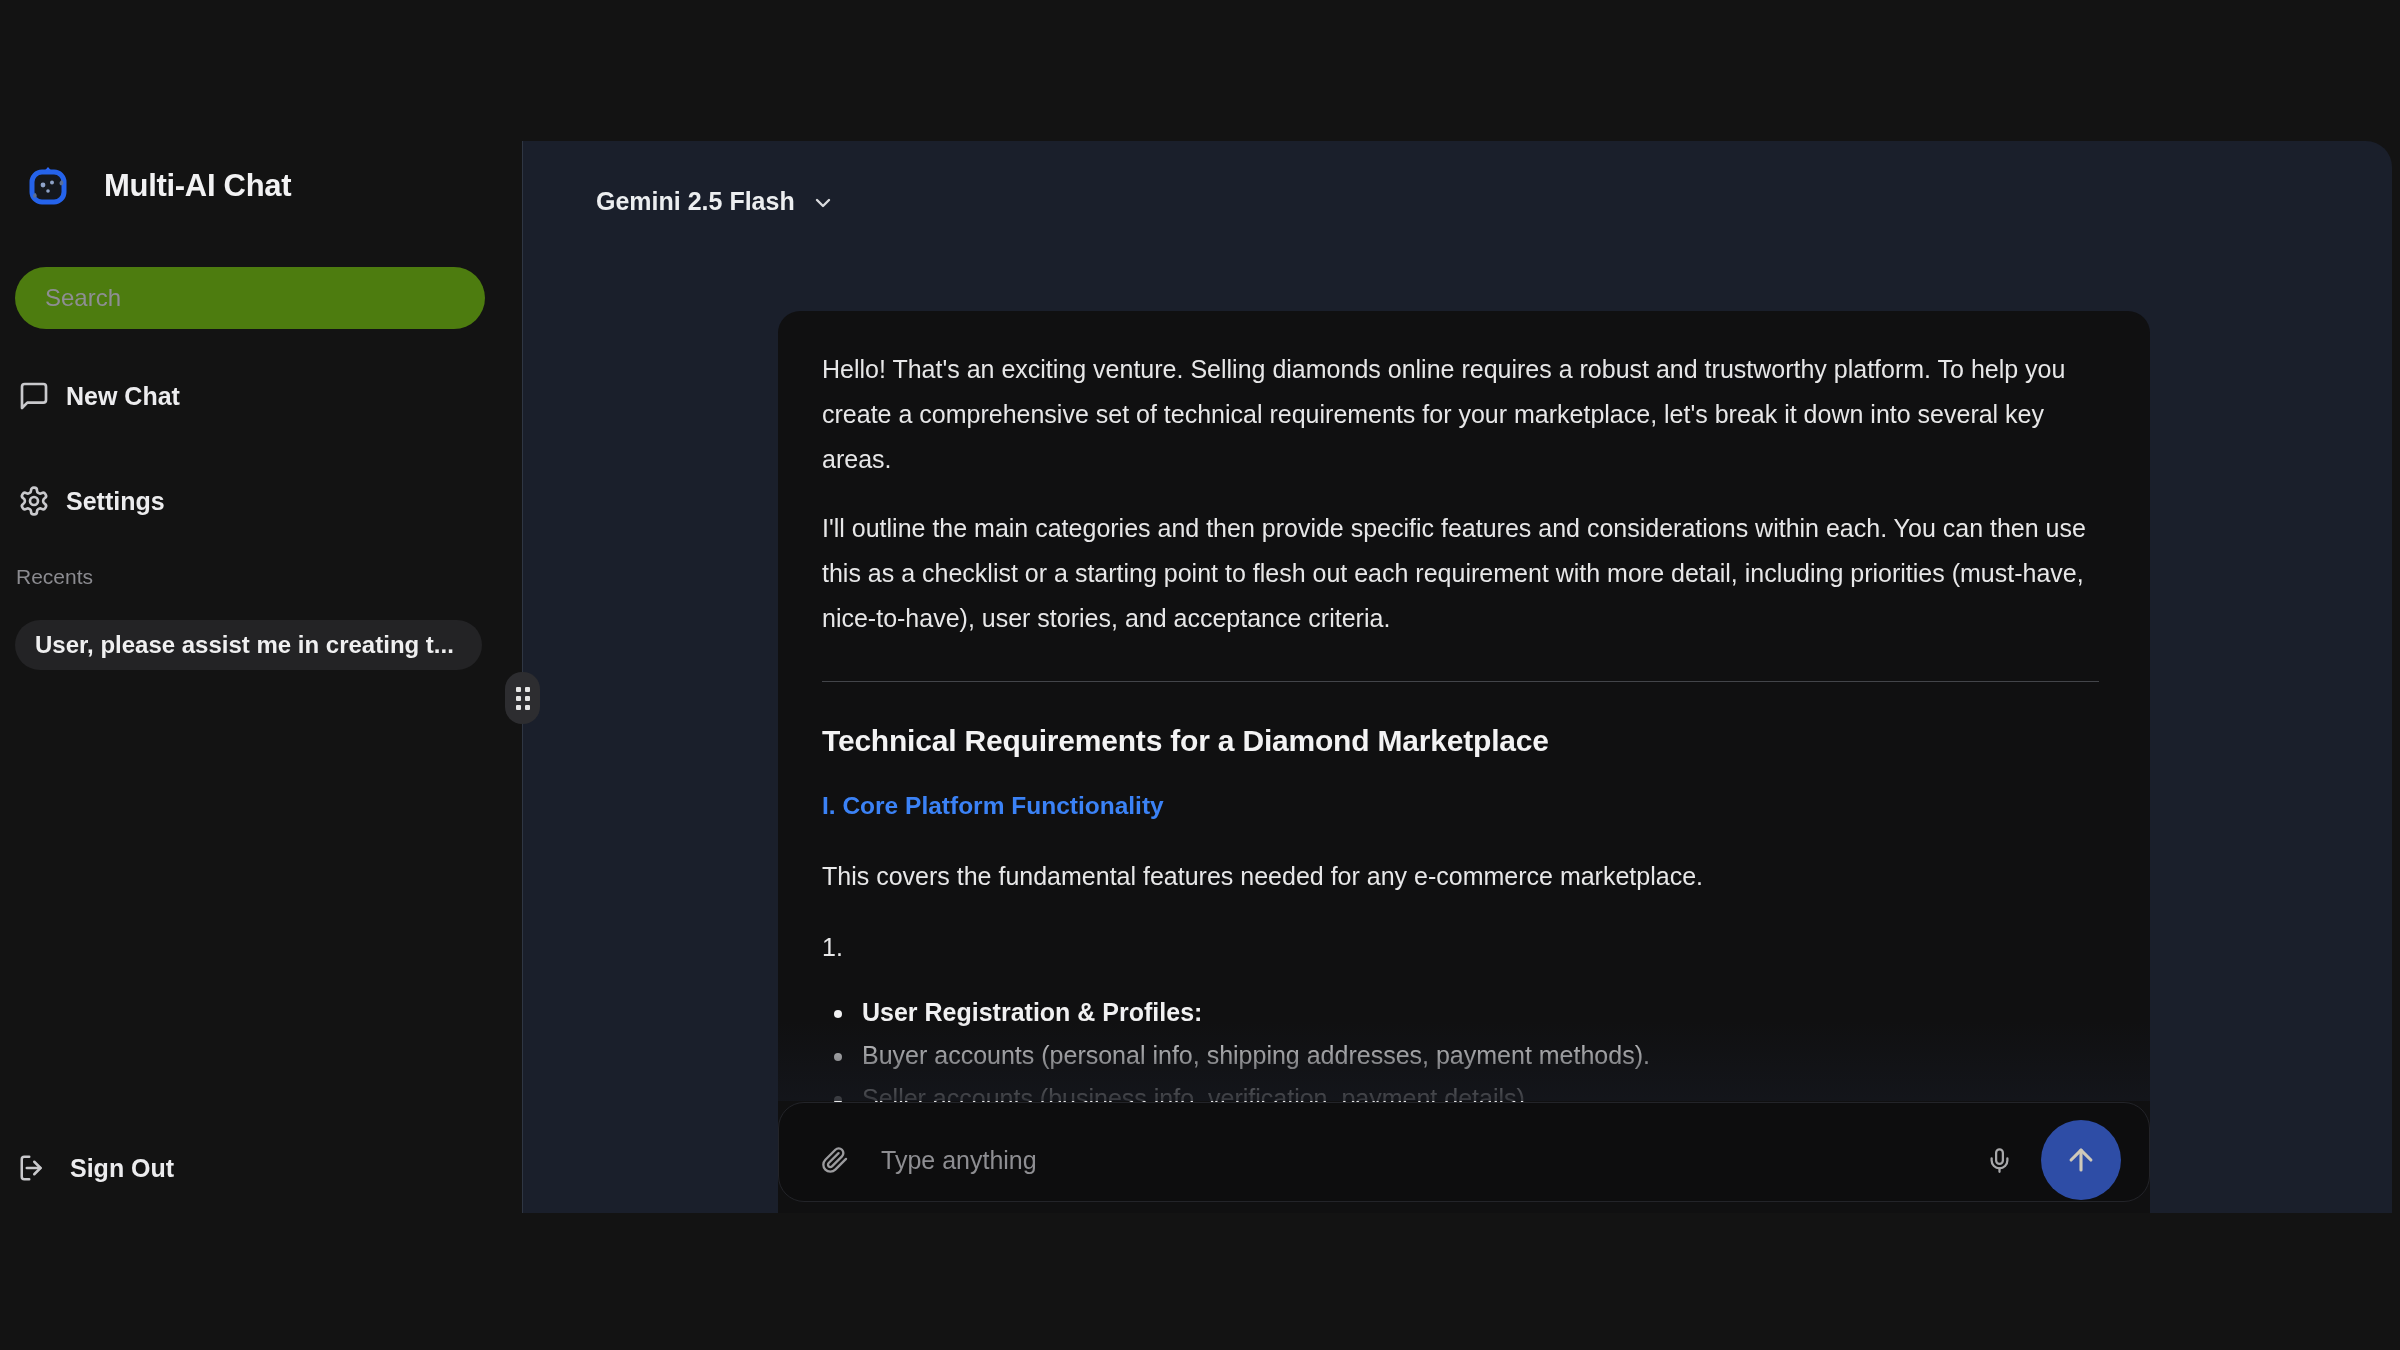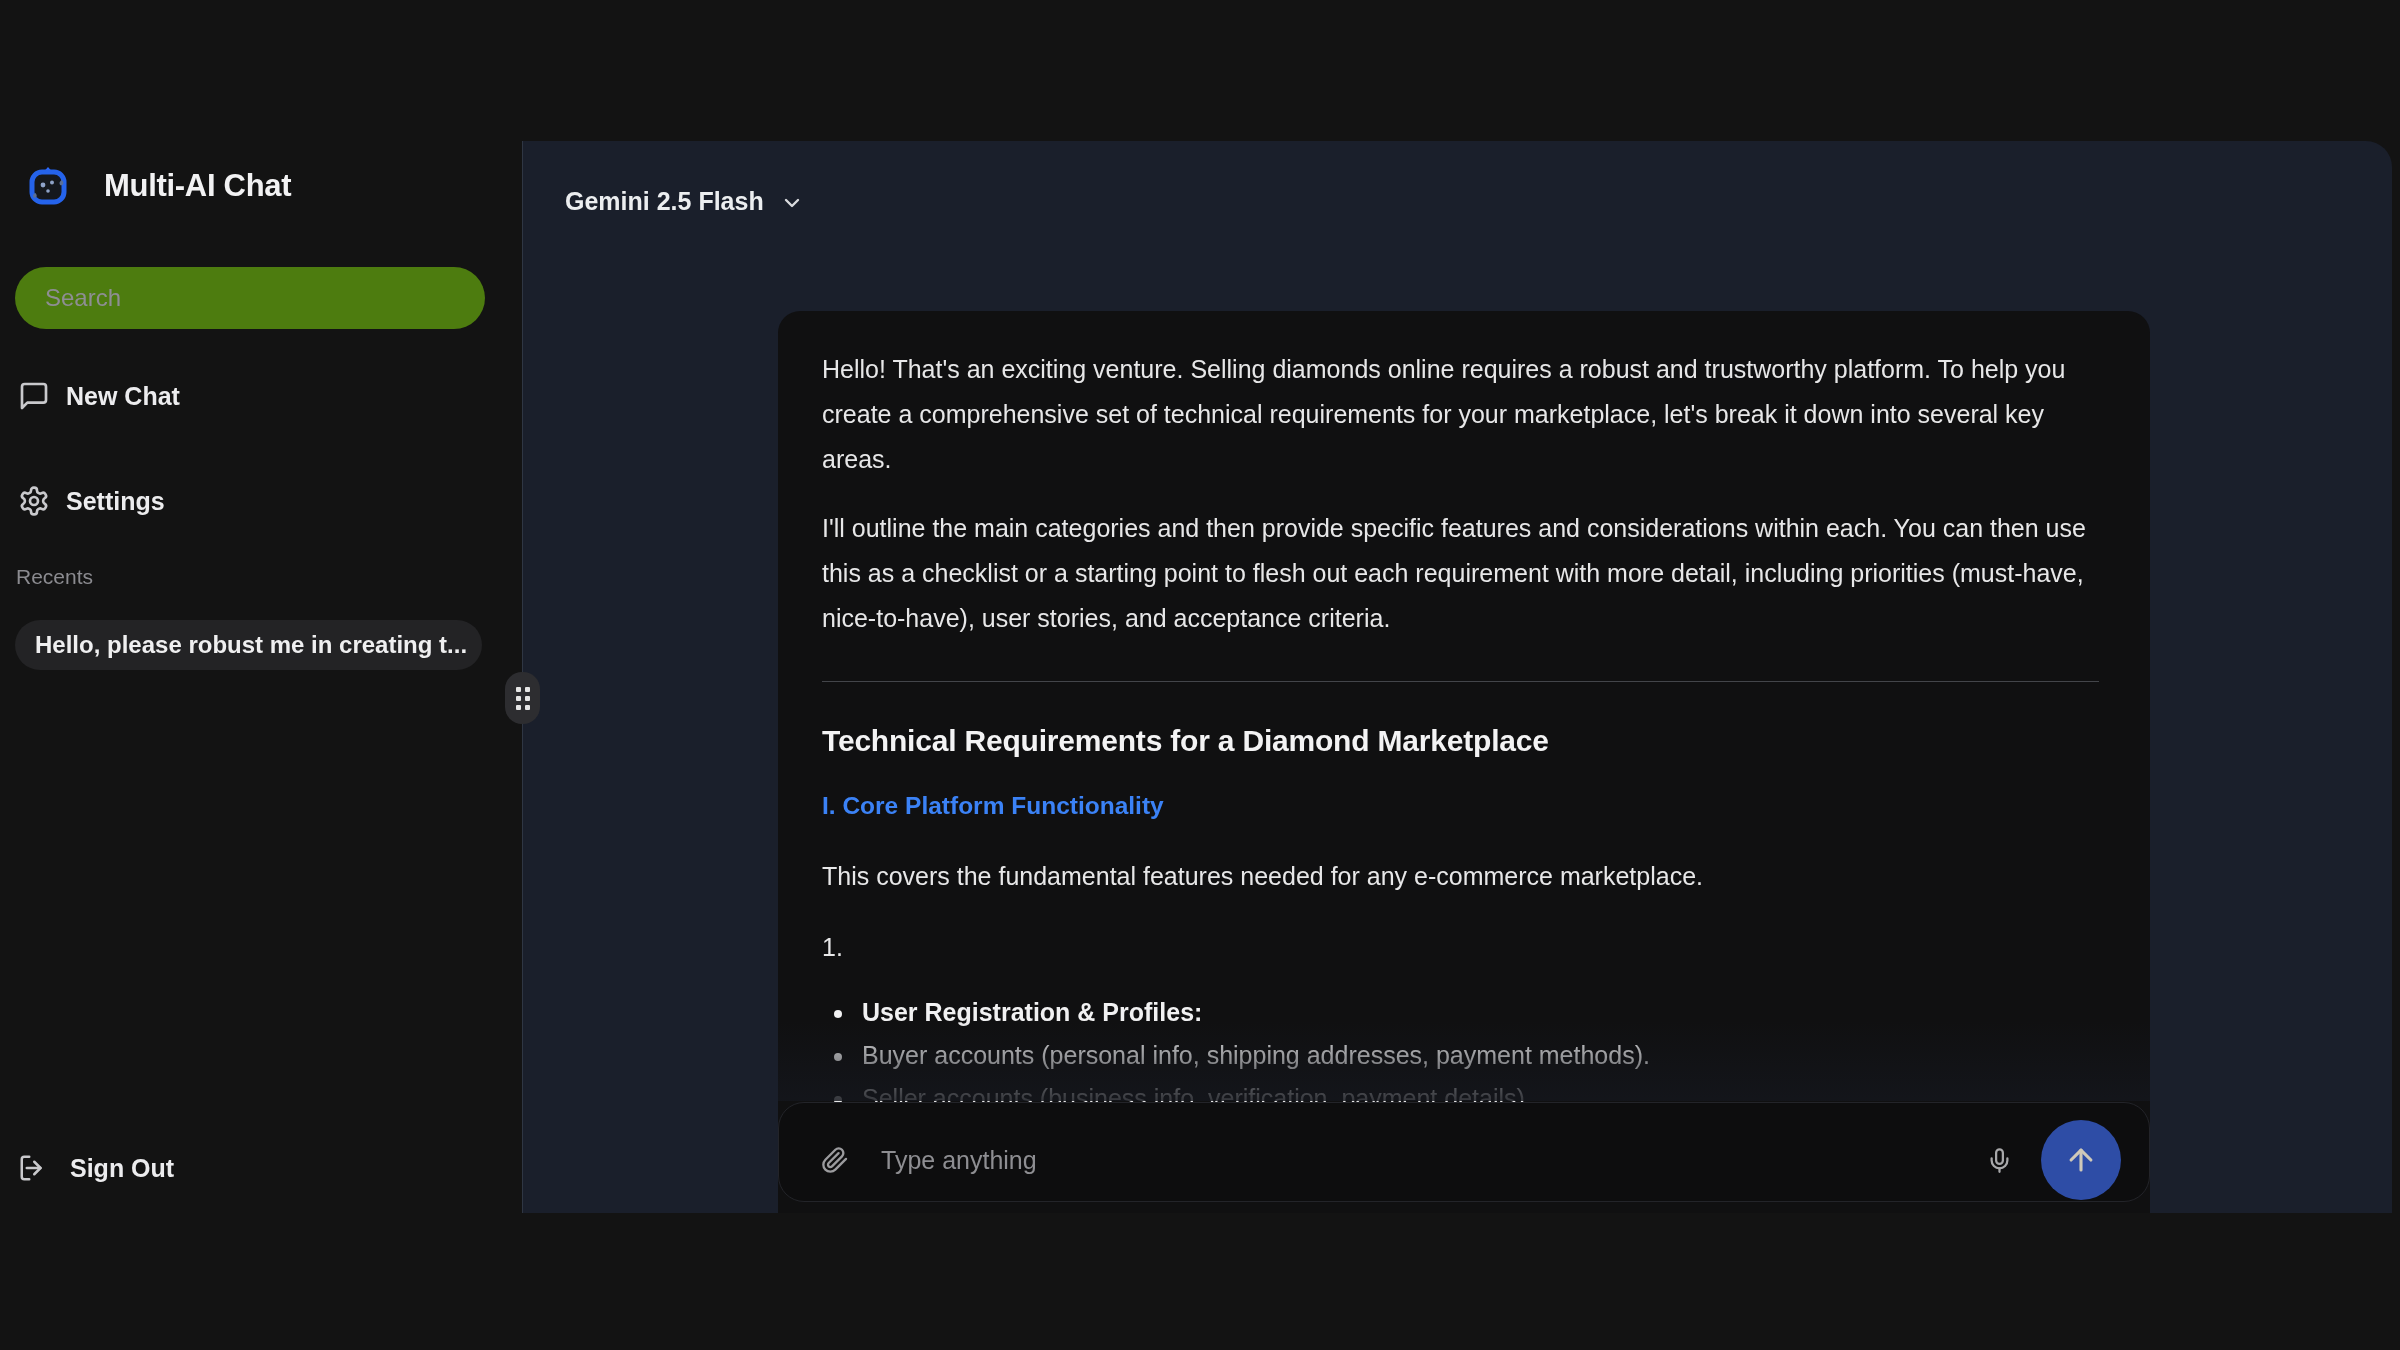--- a/index.html
+++ b/index.html
@@ -83,21 +83,21 @@
   .main-header {
     position: absolute; left: 0; top: 0; width: 100%; height: 120px;
     display: flex; align-items: center; justify-content: space-between;
     padding: 0 42px; z-index: 5;
   }
   .chat-title {
     font-size: 31px; font-weight: 700; letter-spacing: -0.2px; color: #e6e8eb;
     white-space: nowrap;
   }
   .model-selector {
-    display: flex; align-items: center; gap: 16px; cursor: pointer;
+    display: flex; align-items: center; gap: 16px; cursor: pointer; margin-left: 31px;
   }
   .model-selector .ms-label { font-size: 25px; font-weight: 700; color: #eceef0; }
   .model-selector .ms-chevron { width: 24px; height: 24px; color: #d9dadd; display: flex; margin-top: 4px; }
 
   
   .message-card {
     position: absolute; left: 255px; top: 170px; width: 1372px; min-height: 980px;
     background: #101011; border-radius: 22px;
     padding: 36px 51px 120px 44px; z-index: 1;
   }
@@ -180,21 +180,21 @@
         <path d="M12.22 2h-.44a2 2 0 0 0-2 2v.18a2 2 0 0 1-1 1.73l-.43.25a2 2 0 0 1-2 0l-.15-.08a2 2 0 0 0-2.73.73l-.22.38a2 2 0 0 0 .73 2.73l.15.1a2 2 0 0 1 1 1.72v.51a2 2 0 0 1-1 1.74l-.15.09a2 2 0 0 0-.73 2.73l.22.38a2 2 0 0 0 2.73.73l.15-.08a2 2 0 0 1 2 0l.43.25a2 2 0 0 1 1 1.73V20a2 2 0 0 0 2 2h.44a2 2 0 0 0 2-2v-.18a2 2 0 0 1 1-1.73l.43-.25a2 2 0 0 1 2 0l.15.08a2 2 0 0 0 2.73-.73l.22-.39a2 2 0 0 0-.73-2.73l-.15-.08a2 2 0 0 1-1-1.74v-.5a2 2 0 0 1 1-1.74l.15-.09a2 2 0 0 0 .73-2.73l-.22-.38a2 2 0 0 0-2.73-.73l-.15.08a2 2 0 0 1-2 0l-.43-.25a2 2 0 0 1-1-1.73V4a2 2 0 0 0-2-2z"></path>
         <circle cx="12" cy="12" r="3"></circle>
       </svg>
     </span>
     <span class="nv-label">Settings</span>
   </div>
 
   <div class="recents-label">Recents</div>
 
   <div class="recent-pill">
-    <span class="rp-label">Hello, please robust me in creating t...</span>
+    <span class="rp-label">User, please assist me in creating t...</span>
   </div>
 
   <div class="signout-row">
     <span class="nv-icon">
       <svg viewBox="0 0 24 24" fill="none" stroke="currentColor" stroke-width="2" stroke-linecap="round" stroke-linejoin="round">
         <path d="M9 21H5a2 2 0 0 1-2-2V5a2 2 0 0 1 2-2h4"></path>
         <polyline points="13 17 18 12 13 7"></polyline>
         <line x1="18" y1="12" x2="7" y2="12"></line>
       </svg>
     </span>

